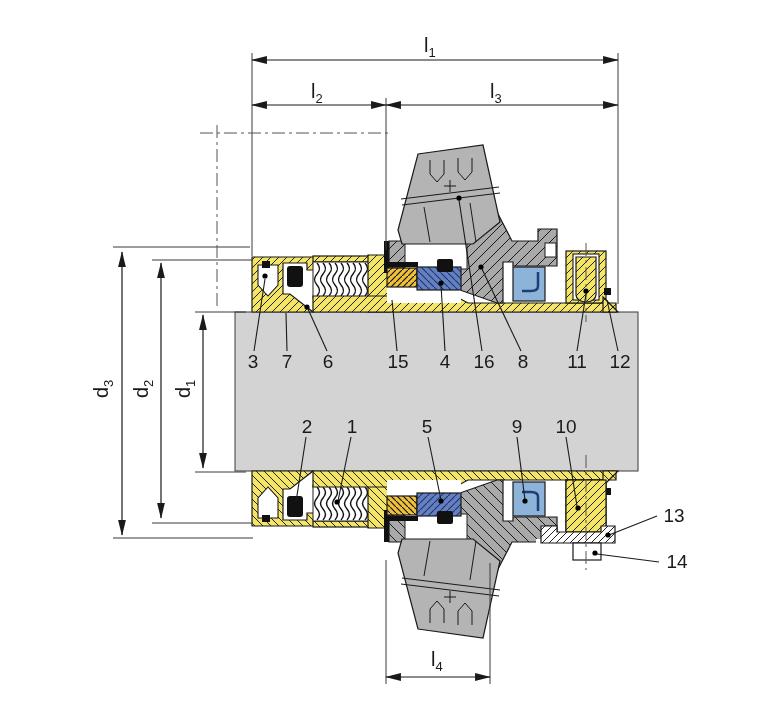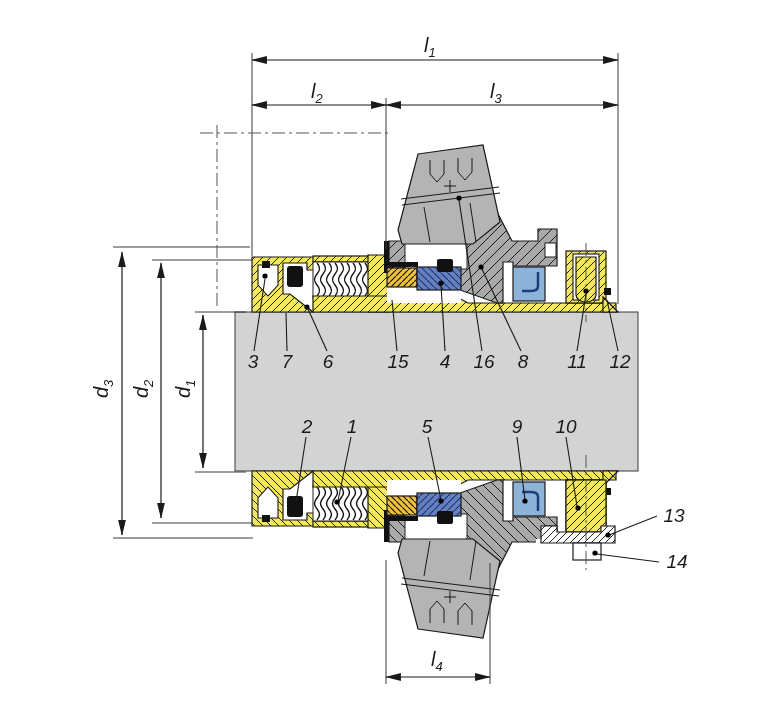--- a/index.html
+++ b/index.html
@@ -1,16 +1,16 @@
 <!DOCTYPE html>
 <html><head>
 <meta charset="utf-8">
 <style>
   html,body{margin:0;padding:0;background:#ffffff;}
-  .stage{width:768px;height:716px;position:relative;background:#fff;overflow:hidden;font-style:italic;}
+  .stage{width:768px;height:716px;position:relative;background:#fff;overflow:hidden;}
   svg{display:block;}
   text{font-family:"Liberation Sans", sans-serif;fill:#1a1a1a;}
   .dimlbl{font-size:20px;}
   .sub{font-size:13px;}
   .partnum{font-size:19px;text-anchor:middle;}
   .dim{stroke:#1a1a1a;stroke-width:1.2;}
   .ext{stroke:#3a3a3a;stroke-width:1;}
   .cl{stroke:#555;stroke-width:1;stroke-dasharray:13 4 3 4;}
   .ldr{stroke:#1a1a1a;stroke-width:1.1;fill:none;}
   .outl{stroke:#1a1a1a;stroke-width:1.2;}

